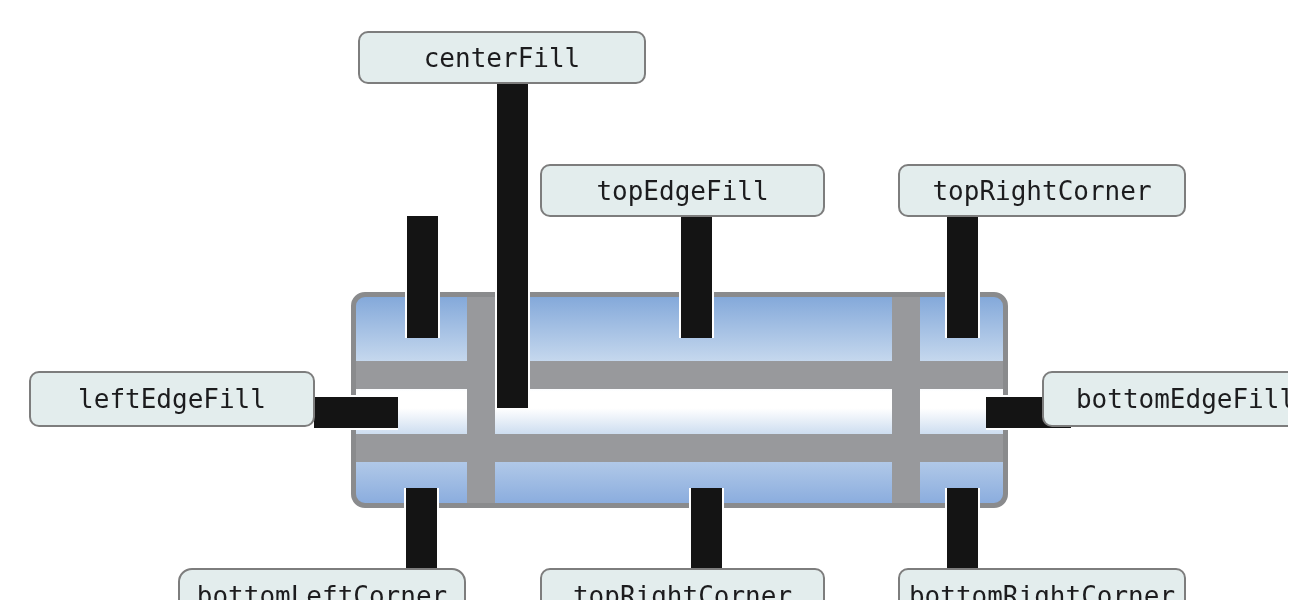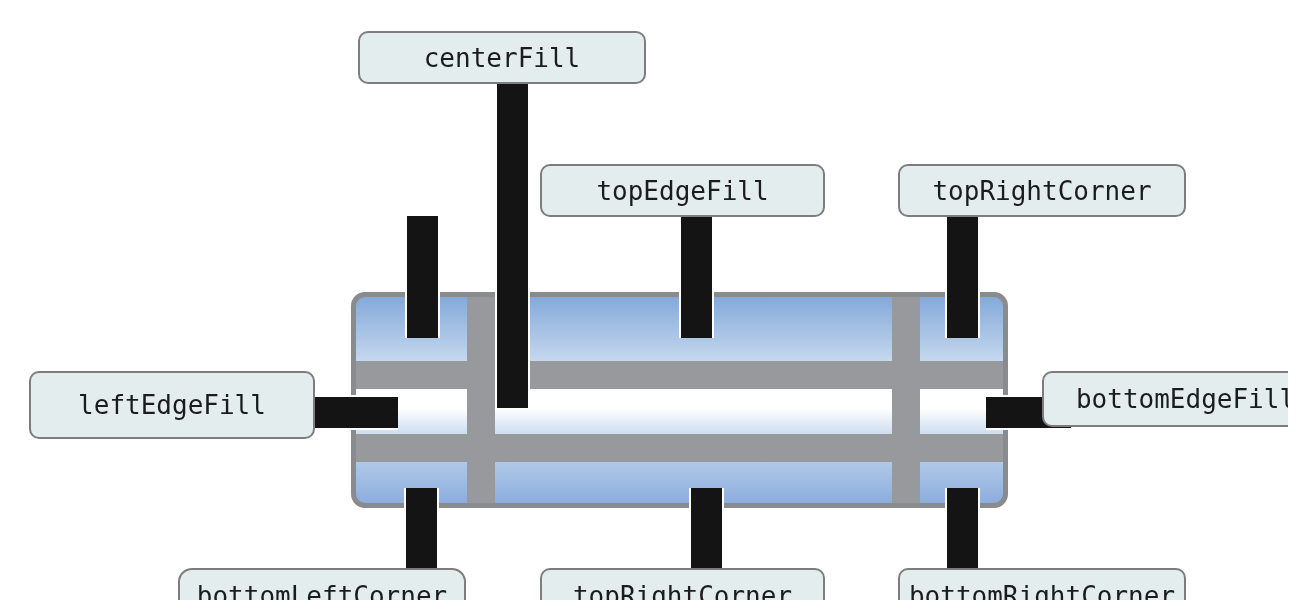--- a/index.html
+++ b/index.html
@@ -74,21 +74,21 @@
     border-radius: 10px;
     font-size: 26px;
     letter-spacing: 0px;
     color: var(--label-text, #1c1c1e);
     white-space: nowrap;
   }
   .lb-centerFill        { left: 330px;  top: 3px;   width: 288px; height: 53px; }
   .lb-topLeftCorner     { left: 150px;  top: 136px; width: 288px; height: 53px; }
   .lb-topEdgeFill       { left: 512px;  top: 136px; width: 285px; height: 53px; }
   .lb-topRightCorner    { left: 870px;  top: 136px; width: 288px; height: 53px; }
-  .lb-leftEdgeFill      { left: 1px;    top: 343px; width: 286px; height: 68px; text-align: center; }
+  .lb-leftEdgeFill      { left: 1px;    top: 343px; width: 286px; height: 56px; text-align: center; }
   .lb-rightEdgeFill     { left: 1014px; top: 343px; width: 287px; height: 56px; }
   .lb-bottomLeftCorner  { left: 150px;  top: 540px; width: 288px; height: 56px; border-radius: 14px; }
   .lb-bottomEdgeFill    { left: 512px;  top: 540px; width: 285px; height: 56px; }
   .lb-bottomRightCorner { left: 870px;  top: 540px; width: 288px; height: 56px; text-align: center; }
 </style>
 </head>
 <body>
 
 <div class="canvas" style="--background: #ffffff; --image-border: #8a8b8d; --grid-line: #98999c; --gradient-top: #84a9da; --gradient-middle: #ffffff; --gradient-bottom: #8badde; --callout-line: #141414; --label-fill: #e3eded; --label-border: #7d7d7d; --label-text: #1c1c1e;">
 

